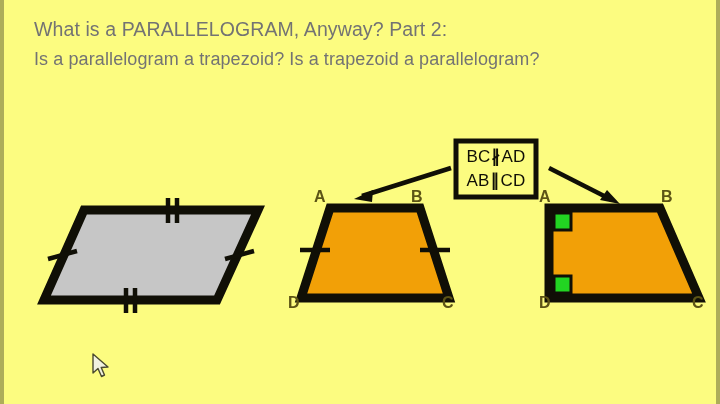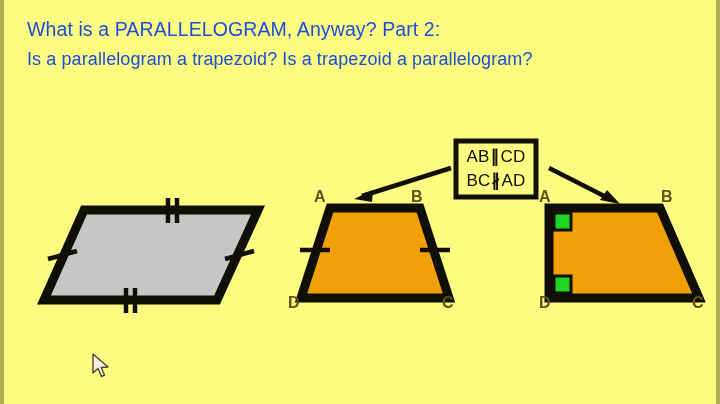--- a/index.html
+++ b/index.html
@@ -22,24 +22,24 @@
     height: 404px;
     width: 4px;
     background: #6b6b3a;
     opacity: .55;
   }
   .edge.left  { left: 0; }
   .edge.right { right: 0; }
 
   #title {
     position: absolute;
-    left: 27px;
+    left: 34px;
     top: 14px;
     width: 670px;
-    color: #1d4ed8;
+    color: #737373;
   }
   .title-line {
     font-size: 19.5px;
     line-height: 30px;
     letter-spacing: .1px;
     white-space: nowrap;
     font-weight: 400;
   }
   .title-line.l2 { font-size: 18px; }
 
@@ -124,28 +124,28 @@
       <polygon points="549,208 660,208 699,298 549,298" fill="#f2a007" stroke="#100f06" stroke-width="9" stroke-linejoin="miter"></polygon>
       <rect x="554" y="213" width="17" height="17" fill="#22d422" stroke="#100f06" stroke-width="3"></rect>
       <rect x="554" y="276" width="17" height="17" fill="#22d422" stroke="#100f06" stroke-width="3"></rect>
     </g>
   </svg>
 
   <div style="position:absolute;left:461px;top:144px;width:70px;height:50px;
               display:flex;flex-direction:column;justify-content:center;
               font-size:17px;color:#100f06;line-height:24px;letter-spacing:.3px;">
     <div style="display:flex;align-items:center;justify-content:center;">
+      <span>BC</span>
+        <span style="font-weight:bold;padding:0 1px;">∦</span>
+        <span>AD</span>
+    </div>
+    <div style="display:flex;align-items:center;justify-content:center;">
       <span>AB</span>
         <span style="font-weight:bold;padding:0 1px;">∥</span>
         <span>CD</span>
-    </div>
-    <div style="display:flex;align-items:center;justify-content:center;">
-      <span>BC</span>
-        <span style="font-weight:bold;padding:0 1px;">∦</span>
-        <span>AD</span>
     </div>
   </div>
 
   <div style="position:absolute;left:314px;top:188px;font-size:16px;font-weight:bold;color:#5c5416;">A</div>
   <div style="position:absolute;left:411px;top:188px;font-size:16px;font-weight:bold;color:#5c5416;">B</div>
   <div style="position:absolute;left:288px;top:294px;font-size:16px;font-weight:bold;color:#5c5416;">D</div>
   <div style="position:absolute;left:442px;top:294px;font-size:16px;font-weight:bold;color:#5c5416;">C</div>
 
   <div style="position:absolute;left:539px;top:188px;font-size:16px;font-weight:bold;color:#5c5416;">A</div>
   <div style="position:absolute;left:661px;top:188px;font-size:16px;font-weight:bold;color:#5c5416;">B</div>

